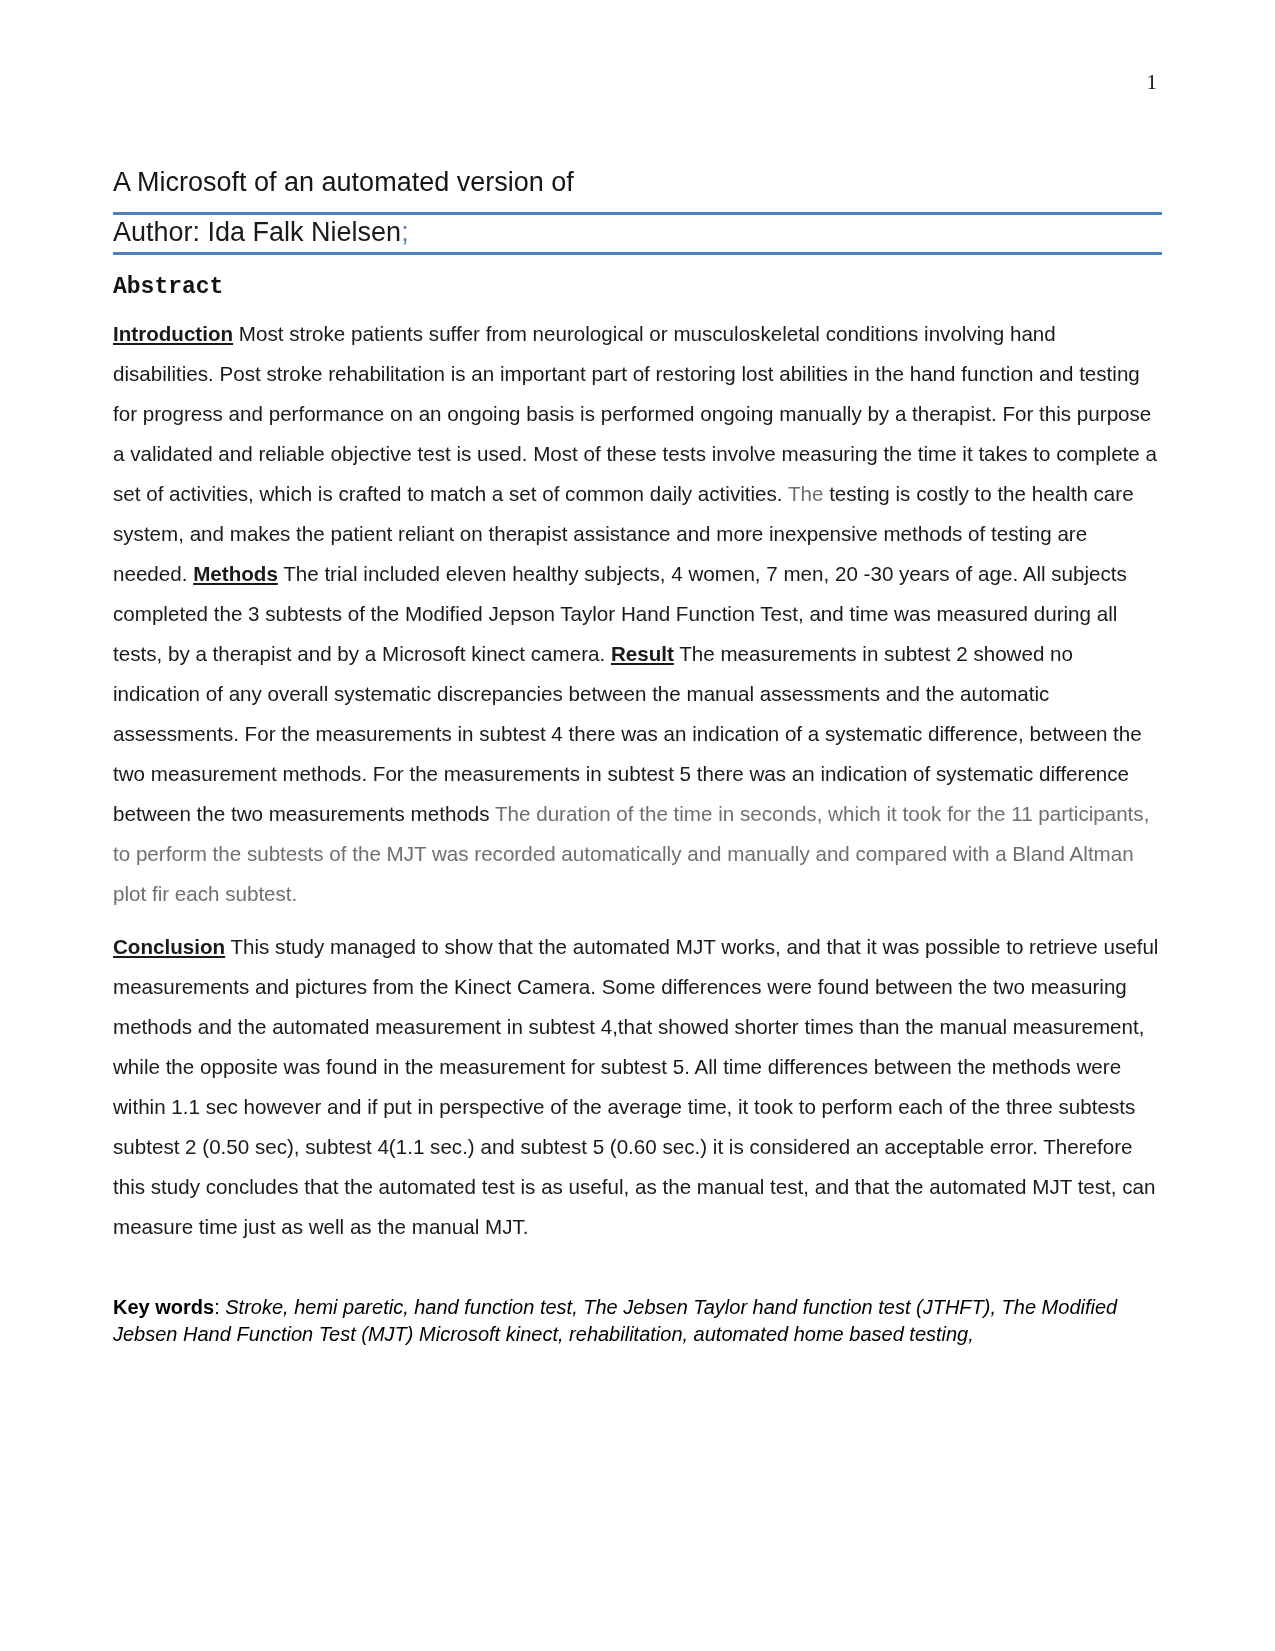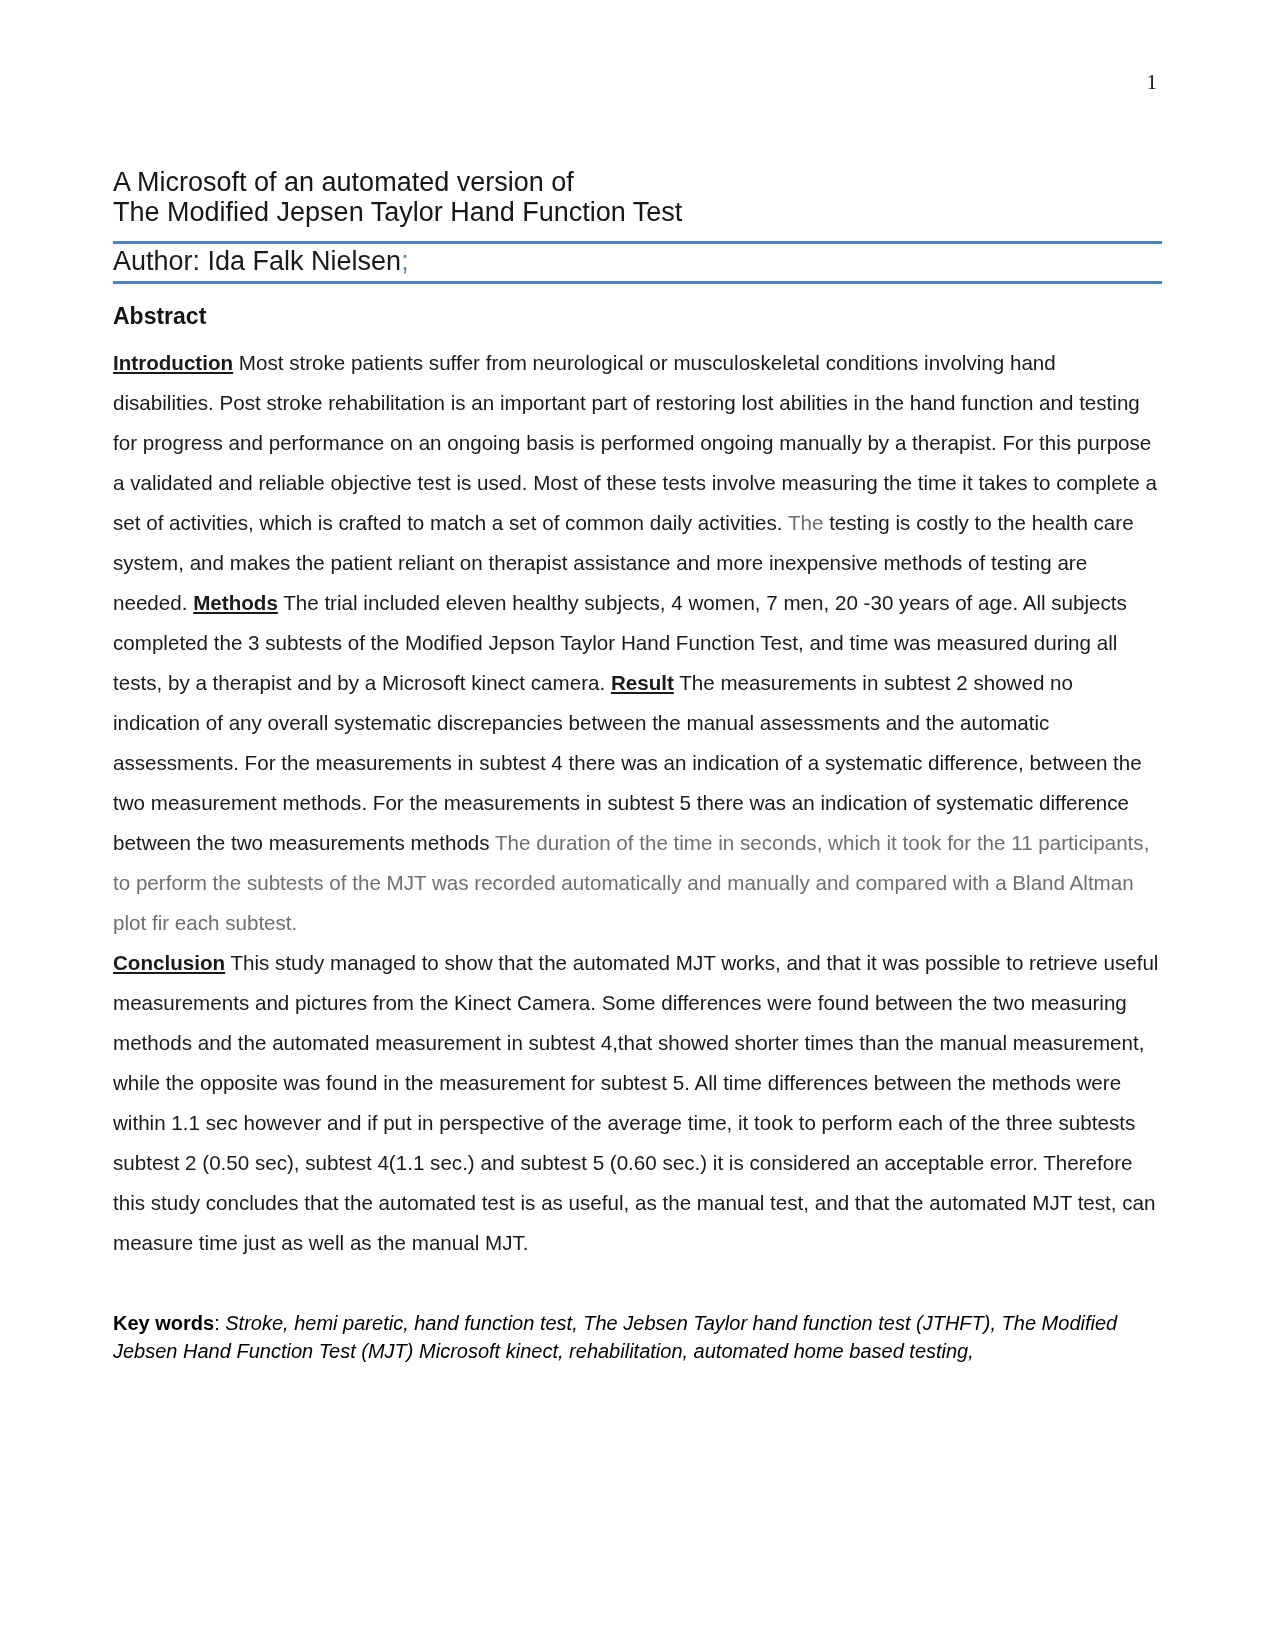--- a/index.html
+++ b/index.html
@@ -41,28 +41,29 @@
     padding-bottom:6px;
     border-bottom:3px solid var(--accent);
   }
   .author-suffix{ color:var(--accent); }
   .abstract-heading{
     margin:19px 0 0 0;
     font-size:23px;
     line-height:27px;
     font-weight:bold;
     color:#141414;
+    font-family:Liberation Mono, monospace;
   }
   .body-para{
     margin:13px 0 0 0;
     font-size:20.6px;
     line-height:40px;
     color:var(--ink);
   }
-  .body-para + .body-para{ margin-top:0; }
+  .body-para + .body-para{ margin-top:13px; }
   .bold{ font-weight:bold;text-decoration:underline; }
   .gray{ color:var(--gray); }
   .keywords{
     margin:47px 0 0 0;
     font-size:20px;
     line-height:27.5px;
     font-style:italic;
     color:#000000;
   }
   .kw-label{ font-weight:bold; font-style:normal; }
@@ -70,21 +71,20 @@
 </style>
 </head>
 <body>
 
 <div class="page">
 
   <div class="page-number">1</div>
 
   <div class="title-block">
     <div class="title-line">A Microsoft of an automated version of</div>
-    <div class="title-line">The Modified Jepsen Taylor Hand Function Test</div>
   </div>
 
   <div class="author-block">
     <span>Author: Ida Falk Nielsen</span><span class="author-suffix">;</span>
   </div>
 
   <h2 class="abstract-heading">Abstract</h2>
 
   <p class="body-para"><span class="bold">Introduction</span><span> Most stroke patients suffer from neurological or musculoskeletal conditions involving hand disabilities. Post stroke rehabilitation is an important part of restoring lost abilities in the hand function and testing for progress and performance on an ongoing basis is performed ongoing manually by a therapist. For this purpose a validated and reliable objective test is used. Most of these tests involve measuring the time it takes to complete a set of activities, which is crafted to match a set of common daily activities. </span><span class="gray">The </span><span>testing is costly to the health care system, and makes the patient reliant on therapist assistance and more inexpensive methods of testing are needed. </span><span class="bold">Methods</span><span> The trial included eleven healthy subjects, 4 women, 7 men, 20 -30 years of age. All subjects completed the 3 subtests of the Modified Jepson Taylor Hand Function Test, and time was measured during all tests, by a therapist and by a Microsoft kinect camera. </span><span class="bold">Result</span><span> The measurements in subtest 2 showed no indication of any overall systematic discrepancies between the manual assessments and the automatic assessments. For the measurements in subtest 4 there was an indication of a systematic difference, between the two measurement methods. For the measurements in subtest 5 there was an indication of systematic difference between the two measurements methods </span><span class="gray">The duration of the time in seconds, which it took for the 11 participants, to perform the subtests of the MJT was recorded automatically and manually and compared with a Bland Altman plot fir each subtest.</span></p>
 

